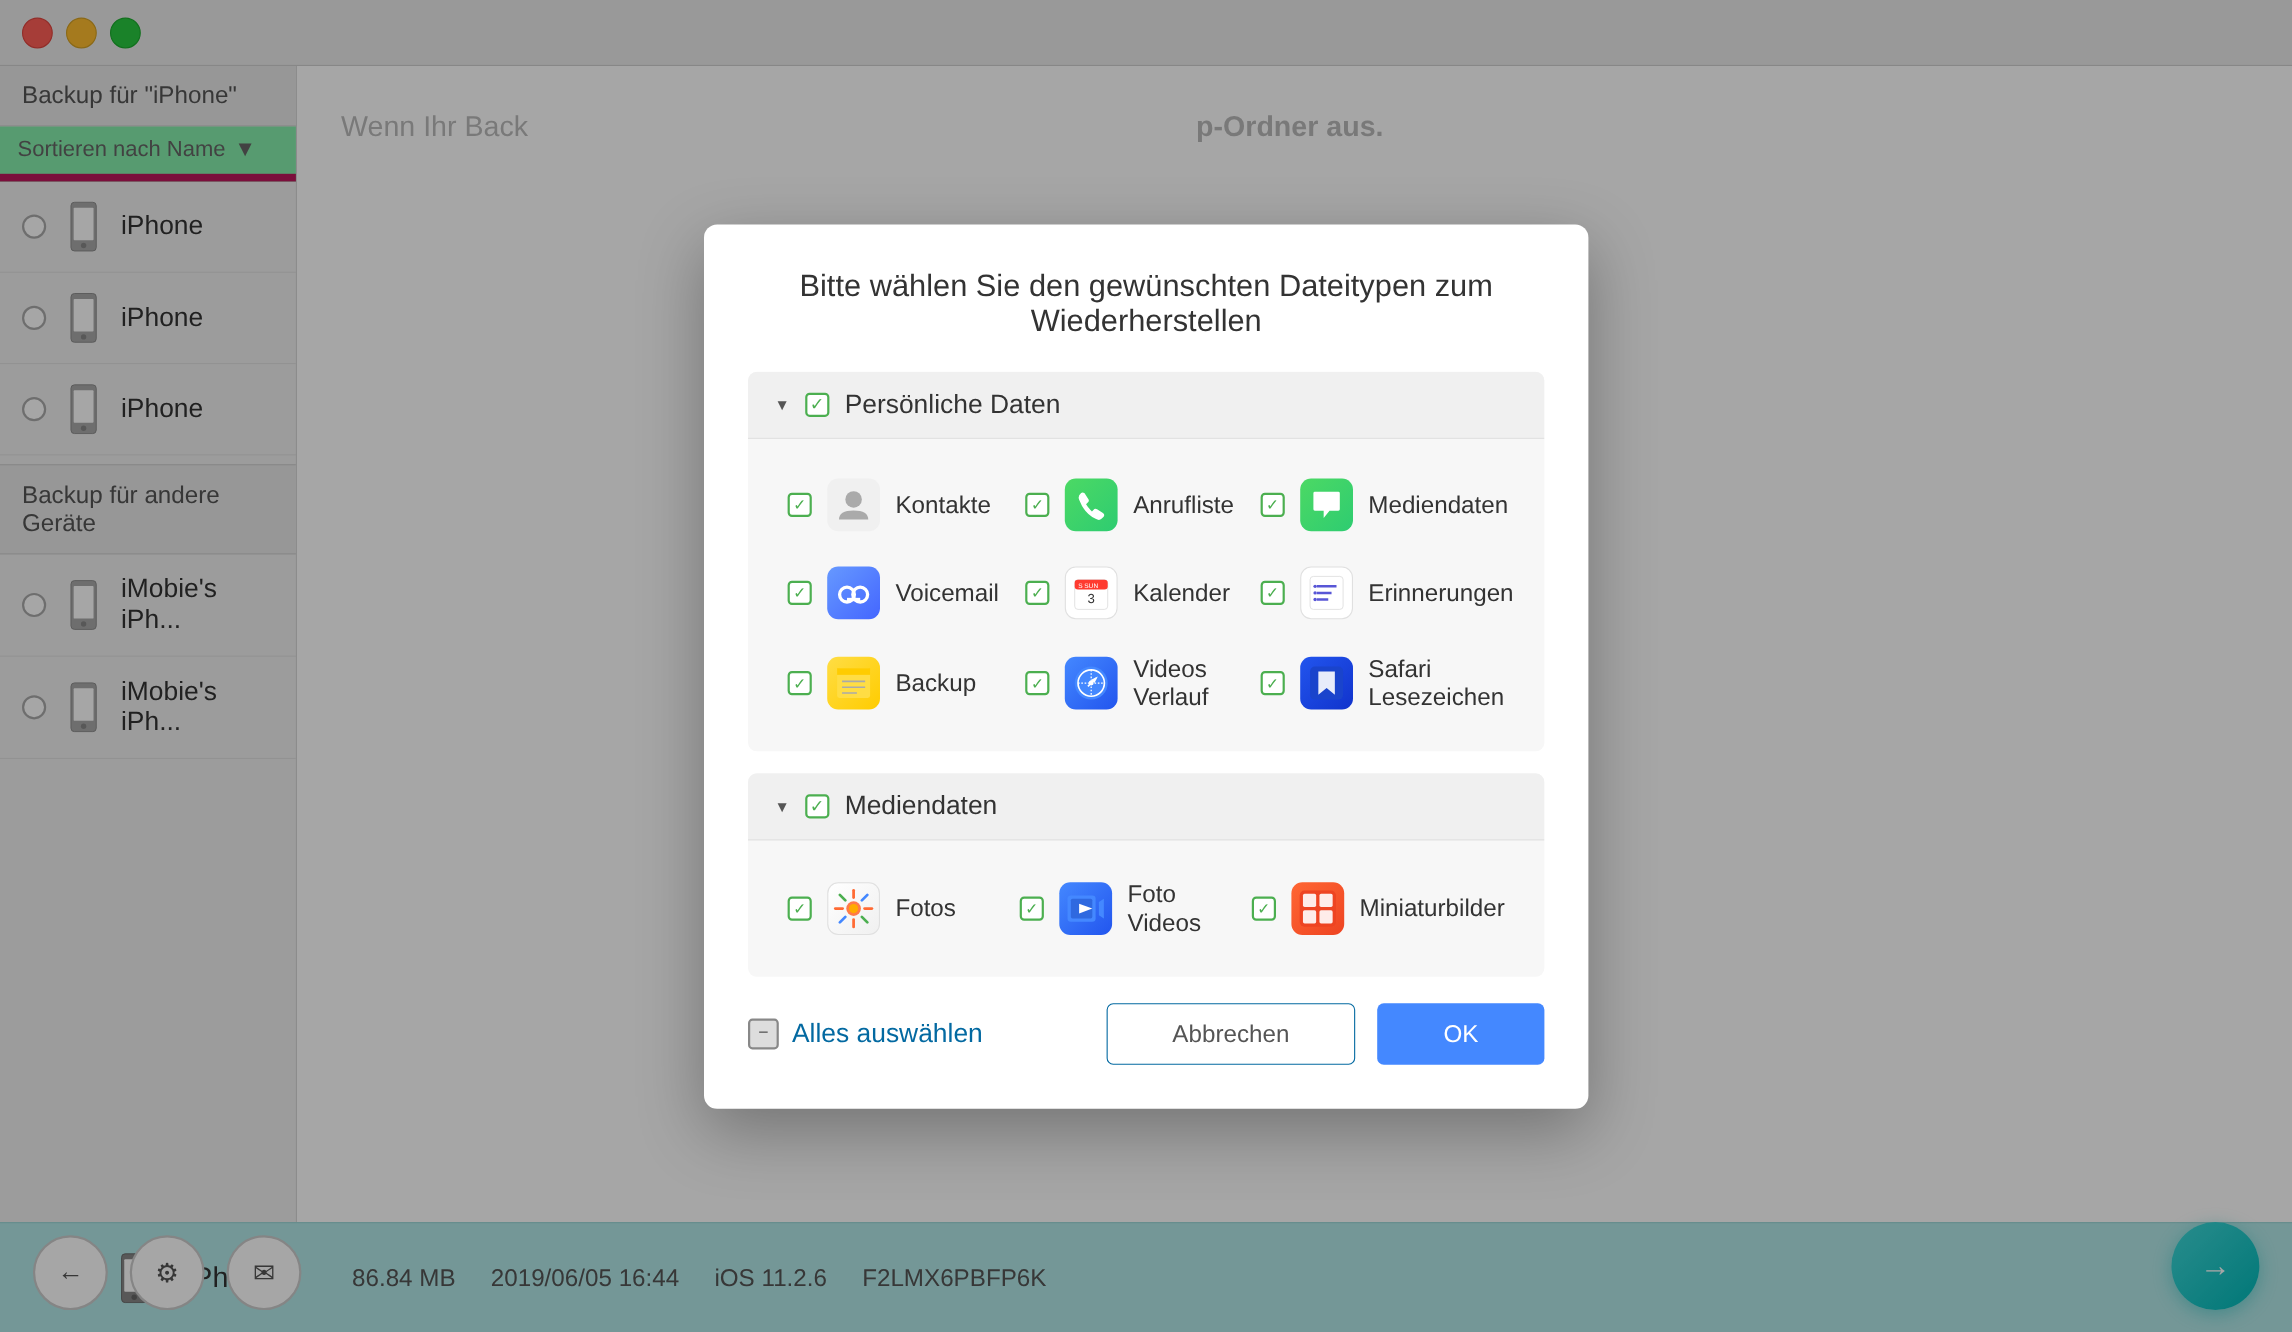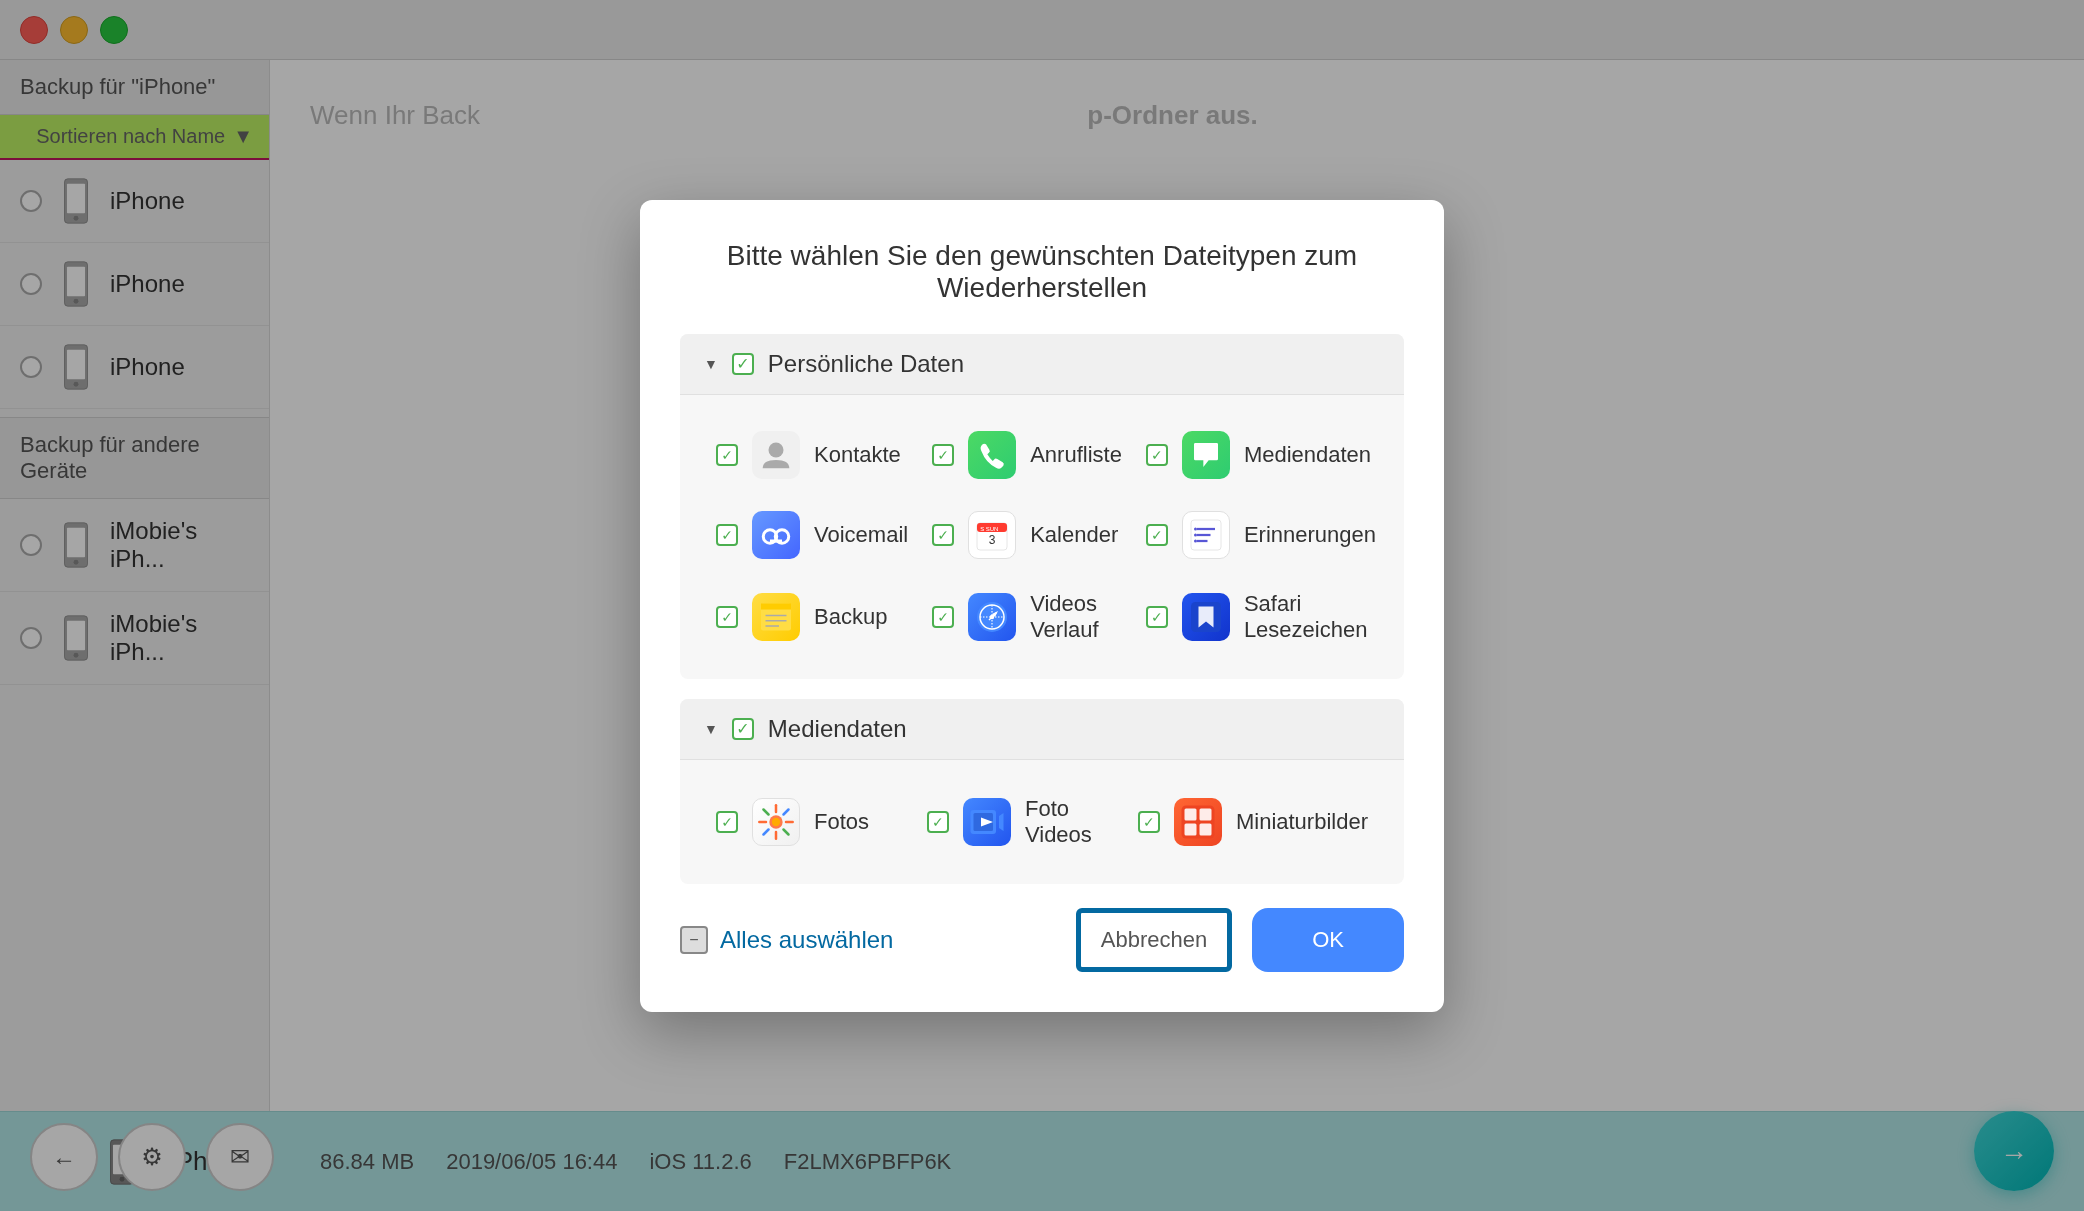--- a/index.html
+++ b/index.html
@@ -364,33 +364,33 @@
       font-size: 24px;
       color: #0369a1;
     }
 
     .modal-buttons {
       display: flex;
       gap: 20px;
     }
 
     .btn-cancel {
-      padding: 14px 20px;
-      border: 5px solid #0369a1;
+      padding: 14px 59px;
+      border: 1px solid #0369a1;
       border-radius: 6px;
       background: white;
       font-size: 22px;
       color: #555;
       cursor: pointer;
     }
 
     .btn-ok {
       padding: 14px 60px;
       border: none;
-      border-radius: 16px;
+      border-radius: 6px;
       background: #4488ff;
       font-size: 22px;
       color: white;
       cursor: pointer;
     }
 
     
     .icon-phone { background: linear-gradient(135deg, #4cd964, #2ecc71); }
     .icon-messages { background: linear-gradient(135deg, #4cd964, #2ecc71); }
     .icon-voicemail { background: linear-gradient(135deg, #6699ff, #4466ff); }
@@ -419,21 +419,21 @@
       <div class="traffic-light close"></div>
       <div class="traffic-light minimize"></div>
       <div class="traffic-light maximize"></div>
     </div>
   </div>
 
   <div class="sidebar">
     <div class="sidebar-section-header">
       <span>Backup für "iPhone"</span>
     </div>
-    <div class="sort-bar" style="justify-content:flex-end; padding:10px 16px; background:#bef264; border-bottom:2px solid #be185d;">
+    <div class="sort-bar" style="justify-content:flex-start; padding:10px 16px; background:#86efac; border-bottom:7px solid #be185d;">
       <span class="sort-dropdown">
         <span>Sortieren nach Name</span>
         <span>▼</span>
       </span>
     </div>
 
     <div class="sidebar-item">
       <div class="sidebar-radio"></div>
       <svg class="device-icon iphone-svg" viewBox="0 0 36 56" fill="#999">
         <rect x="4" y="1" width="28" height="54" rx="4" ry="4" fill="#aaa" stroke="#888" stroke-width="1"></rect>

